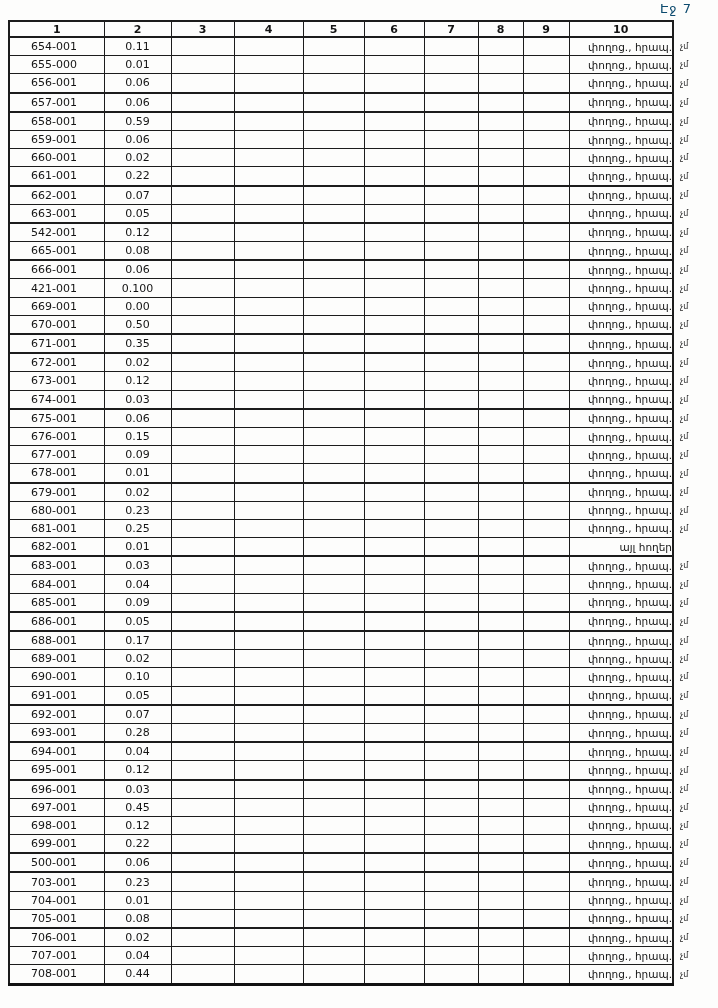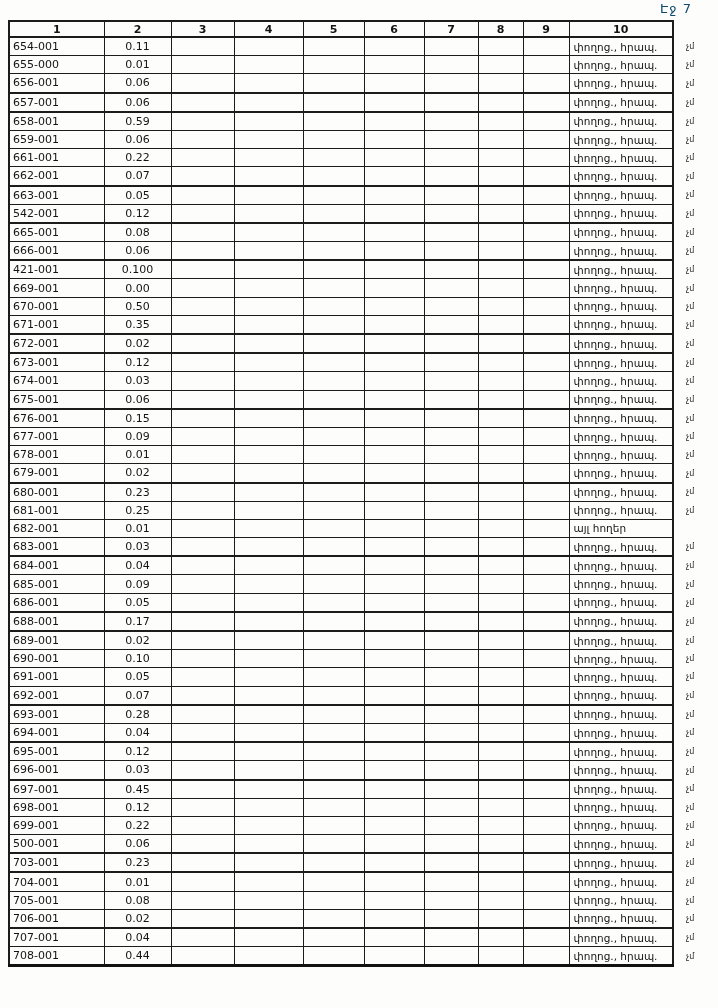--- a/index.html
+++ b/index.html
@@ -28,29 +28,29 @@
   }
   th{
     height:14px;
     font-size:11px;font-weight:bold;text-align:center;
     border-bottom-width:2px;border-top-width:2px;
   }
   td{
     height:17.2px;
     font-size:11px;
   }
-  td.c1{text-align:left;padding-left:3px;border-left-width:2px;margin-left:7px;}
+  td.c1{text-align:left;padding-left:21px;border-left-width:2px;margin-left:7px;}
   th.h1{border-left-width:2px;}
   td.c2{text-align:center;margin-left:29px;}
-  td.c10{text-align:left;padding-left:4px;font-size:10.5px;border-right-width:2px;}
+  td.c10{text-align:right;padding-left:4px;font-size:10.5px;border-right-width:2px;}
   th.h10{border-right-width:2px;}
   td.margin-cell,th.margin-cell{
     border:none;background:transparent;
     font-size:8px;color:#2a2a2a;
-    text-align:left;padding-left:12px;
+    text-align:left;padding-left:6px;
     font-weight:normal;
   }
   
   tbody tr:nth-child(4n+1) td:not(.margin-cell){border-top-width:2px;}
   tbody tr:nth-child(7n+3) td:not(.margin-cell){border-bottom-width:2px;}
   tbody tr:last-child td:not(.margin-cell){border-bottom:3px solid #111;}
 </style>
 </head>
 <body>
 
@@ -158,20 +158,33 @@
         <td class="c4"></td>
         <td class="c5"></td>
         <td class="c6"></td>
         <td class="c7"></td>
         <td class="c8"></td>
         <td class="c9"></td>
         <td class="c10">փողոց., հրապ.</td>
         <td class="margin-cell">չմ</td>
       </tr>
       <tr>
+        <td class="c1">660-001</td>
+        <td class="c2">0.02</td>
+        <td class="c3"></td>
+        <td class="c4"></td>
+        <td class="c5"></td>
+        <td class="c6"></td>
+        <td class="c7"></td>
+        <td class="c8"></td>
+        <td class="c9"></td>
+        <td class="c10">փողոց., հրապ.</td>
+        <td class="margin-cell">չմ</td>
+      </tr>
+      <tr>
         <td class="c1">661-001</td>
         <td class="c2">0.22</td>
         <td class="c3"></td>
         <td class="c4"></td>
         <td class="c5"></td>
         <td class="c6"></td>
         <td class="c7"></td>
         <td class="c8"></td>
         <td class="c9"></td>
         <td class="c10">փողոց., հրապ.</td>

